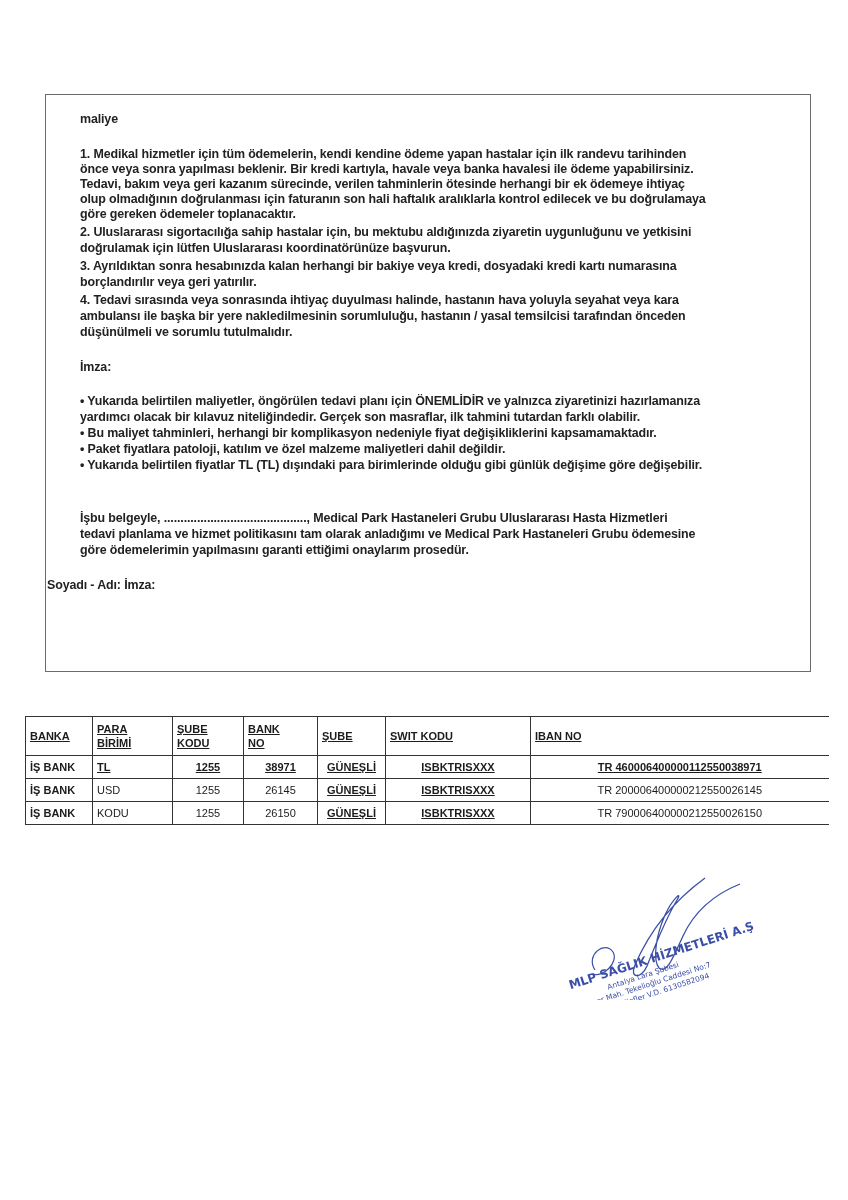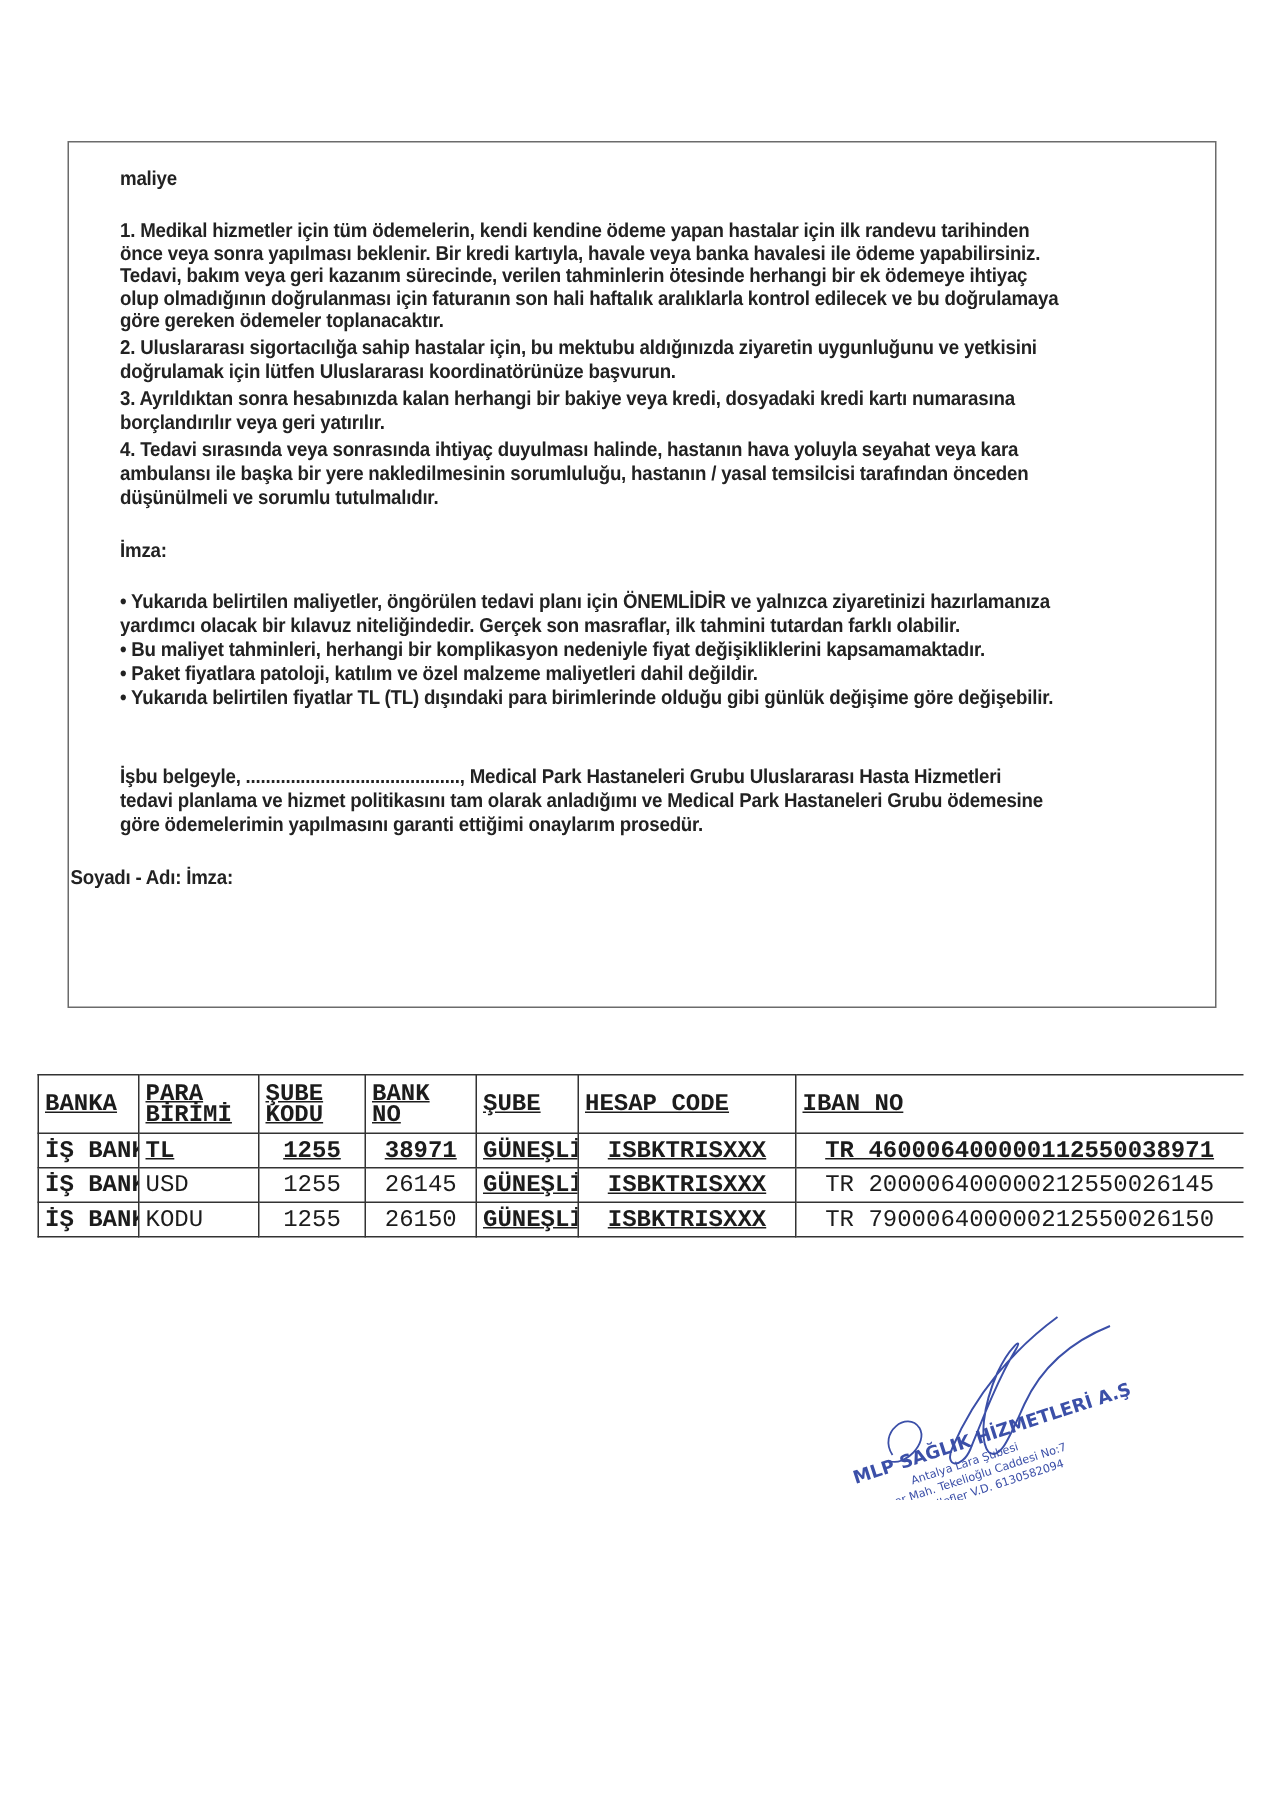--- a/index.html
+++ b/index.html
@@ -13,21 +13,21 @@
     border: 1.5px solid #6b6b6b; box-sizing: border-box;
   }
   .tx {
     position: absolute; font-size: 13.4px; line-height: 15px; font-weight: bold;
     letter-spacing: -0.15px; transform: scaleX(0.93); transform-origin: left top;
     white-space: nowrap; color: #222;
   }
   .table-wrap { position: absolute; left: 25px; top: 716px; width: 803px; }
   table.bank {
     border-collapse: collapse; width: 803px; table-layout: fixed;
-    font-family: Liberation Mono, monospace; font-size: 16px;
+    font-family: Liberation Sans, sans-serif; font-size: 11px;
   }
   table.bank td, table.bank th {
     border: 1.5px solid #333; padding: 0 4px; height: 22px; overflow: hidden; white-space: nowrap;
   }
   table.bank tr td:last-child, table.bank tr th:last-child { border-right: none; }
   table.bank th { font-weight: bold; text-decoration: underline; height: 38px; line-height: 14px; text-align: left; }
   table.bank th.left { text-align: left; }
   .b { font-weight: bold; }
   .u { text-decoration: underline; }
   .c { text-align: center; }
@@ -78,21 +78,21 @@
         <col style="width:145px">
         <col style="width:298px">
     </colgroup>
     <tbody>
         <tr>
       <th class="left"><span>BANKA</span></th>
       <th class="left"><span>PARA</span><br><span>BİRİMİ</span></th>
       <th><span>ŞUBE</span><br><span>KODU</span></th>
       <th><span>BANK</span><br><span>NO</span></th>
       <th><span>ŞUBE</span></th>
-      <th class="left"><span>HESAP CODE</span></th>
+      <th class="left"><span>SWIT KODU</span></th>
       <th><span>IBAN NO</span></th>
     </tr>
     <tr>
       <td class="b">İŞ BANK</td>
       <td class="b u">TL</td>
       <td class="b u c">1255</td>
       <td class="b u c">38971</td>
       <td class="b u c">GÜNEŞLİ</td>
       <td class="b u c">ISBKTRISXXX</td>
       <td class="b u c">TR 460006400000112550038971</td>

